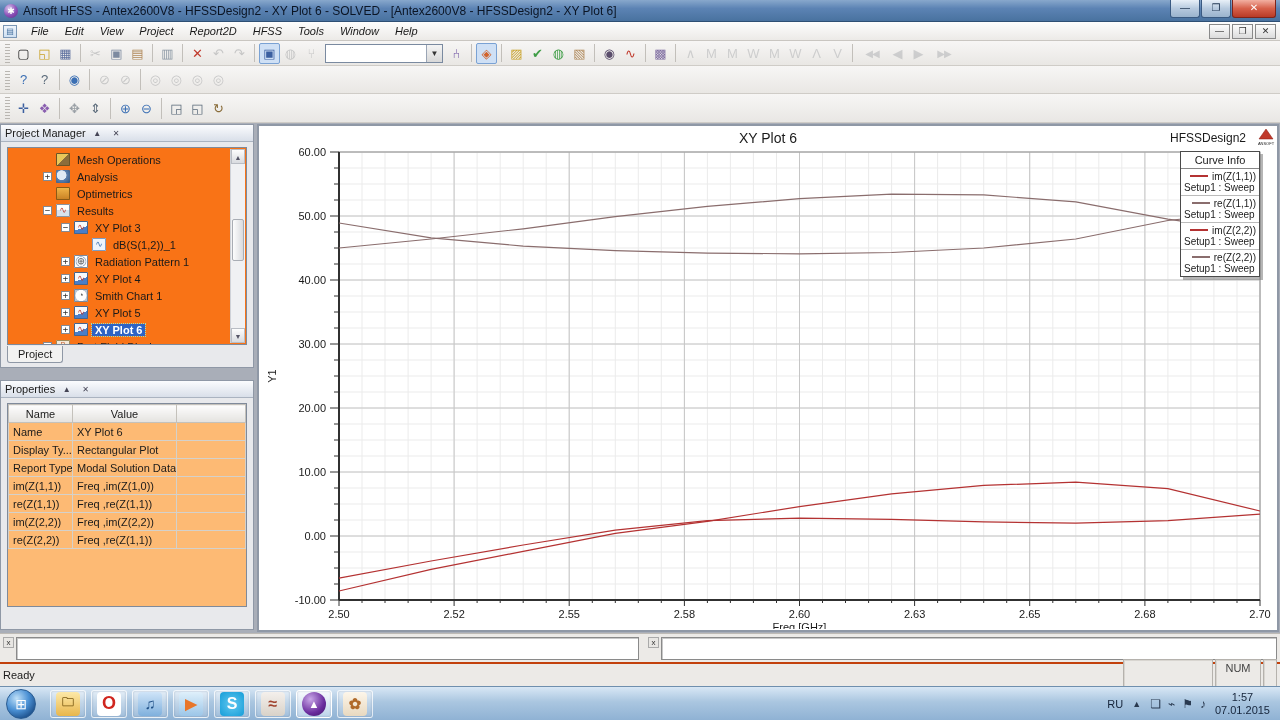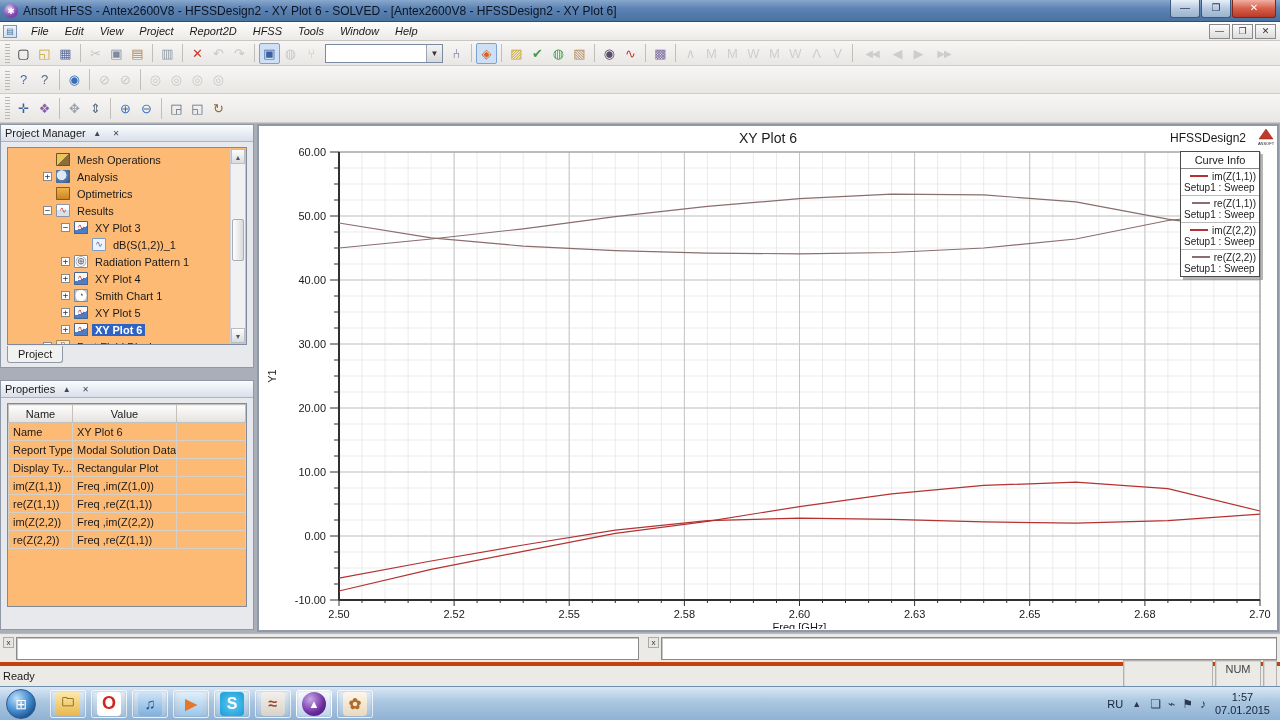--- a/index.html
+++ b/index.html
@@ -38,21 +38,21 @@
 
   
   #main { position:absolute; left:0; top:123px; width:1280px; height:510px; background:#a9aeb8; }
 
   .panel { position:absolute; left:0; width:254px; background:#e8e9ec; border:1px solid #8f98a6; }
   .panel-header { height:17px; background:linear-gradient(#fbfcfe,#d9dfe9); border-bottom:1px solid #aab3c0; display:flex; align-items:center; padding:0 4px; font-size:11px; }
   .panel-header .ph-btn { margin-left:4px; width:15px; height:13px; font-size:8px; line-height:12px; text-align:center; color:#445; border:1px solid transparent; }
   .panel-header .ph-btn:first-of-type { margin-left:auto; }
 
   #project-panel { top:1px; height:244px; }
-  #project-body { position:absolute; left:6px; top:22px; right:6px; bottom:22px; background:#fdba74; border:1px solid #7f8émb; border:1px solid #7f8a9a; overflow:hidden; }
+  #project-body { position:absolute; left:6px; top:22px; right:6px; bottom:22px; background:#f97316; border:1px solid #7f8émb; border:1px solid #7f8a9a; overflow:hidden; }
   .tree { position:absolute; inset:1px 16px 1px 1px; padding-top:2px; }
   .tree-row { height:17px; display:flex; align-items:center; white-space:nowrap; }
   .expander { width:9px; height:9px; border:1px solid #848a94; background:#fff; font-size:9px; line-height:7px; text-align:center; color:#333; flex:none; margin-right:4px; font-family:"DejaVu Sans Mono",monospace; }
   .expander.none { visibility:hidden; }
   .tree-icon { width:14px; height:13px; flex:none; margin-right:4px; border-radius:1px; font-size:9px; line-height:13px; text-align:center; color:#fff; }
   .tree-label { padding:0 3px; }
   .tree-row.selected .tree-label { background:#2e63c4; color:#fff; font-weight:bold; outline:1px dotted #9db; }
   
   .ti-mesh { background:linear-gradient(135deg,#e8c75a 50%,#8a6d3b 50%); box-shadow:inset 0 0 0 1px #6b5426; }
   .ti-analysis { background:radial-gradient(circle at 40% 40%,#dfe9f4 40%,#5a7fae 45%,#31517a); }
@@ -89,21 +89,21 @@
   .lg-entry:last-child { border-bottom:none; }
   .lg-line1 { display:flex; align-items:center; justify-content:flex-end; gap:4px; height:12px; }
   .lg-swatch { width:18px; height:2px; flex:none; }
   .lg-sub { text-align:left; color:#222; }
 
   
   #msgrow { position:absolute; left:0; top:633px; width:1280px; height:29px; background:#eceae7; border-top:1px solid #bdbab5; }
   .msgbox { position:absolute; top:3px; height:23px; }
   .msg-close { position:absolute; left:0; top:0; width:11px; height:11px; font-size:8px; line-height:10px; text-align:center; color:#333; border:1px solid #aaa; background:#e8e6e3; }
   .msg-field { position:absolute; left:13px; right:0; top:0; bottom:0; background:#fff; border:1px solid #8a8a8a; box-shadow:inset 1px 1px 0 #c8c8c8; }
-  #statusbar { position:absolute; left:0; top:662px; width:1280px; height:24px; background:#eceae7; border-top:4px solid #c2410c; display:flex; align-items:center; padding:0 3px; }
+  #statusbar { position:absolute; left:0; top:662px; width:1280px; height:24px; background:#eceae7; border-top:2px solid #c2410c; display:flex; align-items:center; padding:0 3px; }
   #status-cells { margin-left:auto; display:flex; gap:2px; }
   .status-cell { height:33px; border:1px solid #b5b2ad; box-shadow:inset 1px 1px 0 #d8d5d0; text-align:center; line-height:16px; color:#444; background:#eceae7; }
 
   
   #taskbar { position:absolute; left:0; top:686px; width:1280px; height:34px; background:linear-gradient(#d8e7f5,#aac6e0 45%,#8fb2d4); border-top:1px solid #6f8fae; display:flex; align-items:center; }
   #start-orb { width:30px; height:30px; margin:0 14px 0 6px; border-radius:50%; background:radial-gradient(circle at 35% 30%,#bfe0f8,#4a90d4 45%,#1c4f8a 80%); border:1px solid #2a5c92; color:#fff; font-size:14px; line-height:28px; text-align:center; flex:none; }
   .task-app { width:36px; height:28px; margin-right:5px; border-radius:3px; border:1px solid rgba(255,255,255,.65); background:linear-gradient(rgba(255,255,255,.45),rgba(255,255,255,.12)); display:flex; align-items:center; justify-content:center; flex:none; box-shadow:inset 0 0 2px rgba(30,60,90,.3); }
   .task-app.active { background:linear-gradient(rgba(255,255,255,.85),rgba(220,235,250,.55)); border-color:#fff; }
   .app-glyph { width:24px; height:24px; border-radius:4px; display:flex; align-items:center; justify-content:center; font-weight:bold; font-size:15px; }
   .g-explorer { background:linear-gradient(#fde9a8,#e8b64c); color:#7a5a14; font-size:12px; }
@@ -335,27 +335,27 @@
           <th></th>
         </tr>
           </thead>
         <tbody id="props-rows">
             <tr>
               <td>Name</td>
               <td>XY Plot 6</td>
               <td></td>
             </tr>
             <tr>
+              <td>Display Ty...</td>
+              <td>Rectangular Plot</td>
+              <td></td>
+            </tr>
+            <tr>
               <td>Report Type</td>
               <td>Modal Solution Data</td>
-              <td></td>
-            </tr>
-            <tr>
-              <td>Display Ty...</td>
-              <td>Rectangular Plot</td>
               <td></td>
             </tr>
             <tr>
               <td>im(Z(1,1))</td>
               <td>Freq ,im(Z(1,0))</td>
               <td></td>
             </tr>
             <tr>
               <td>re(Z(1,1))</td>
               <td>Freq ,re(Z(1,1))</td>

